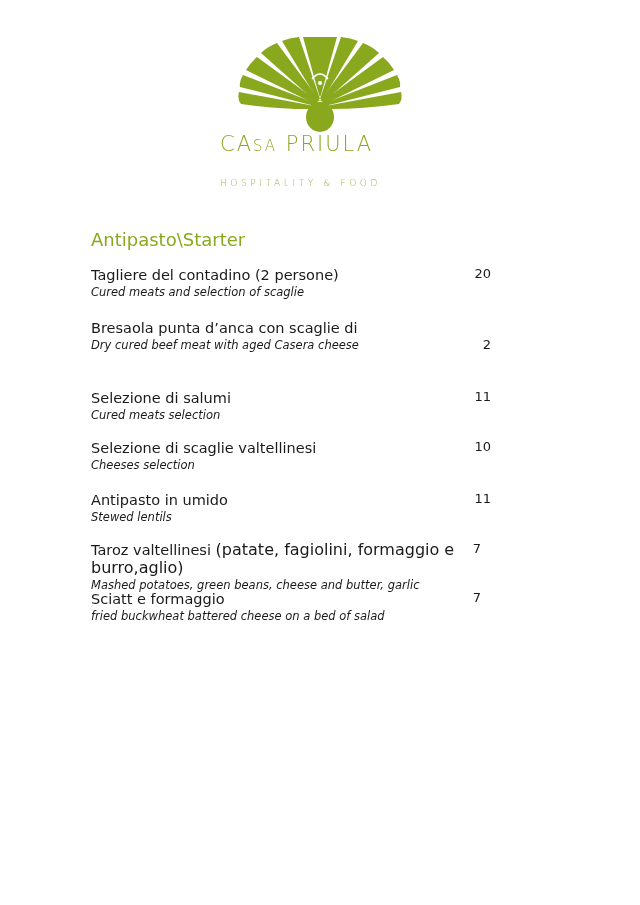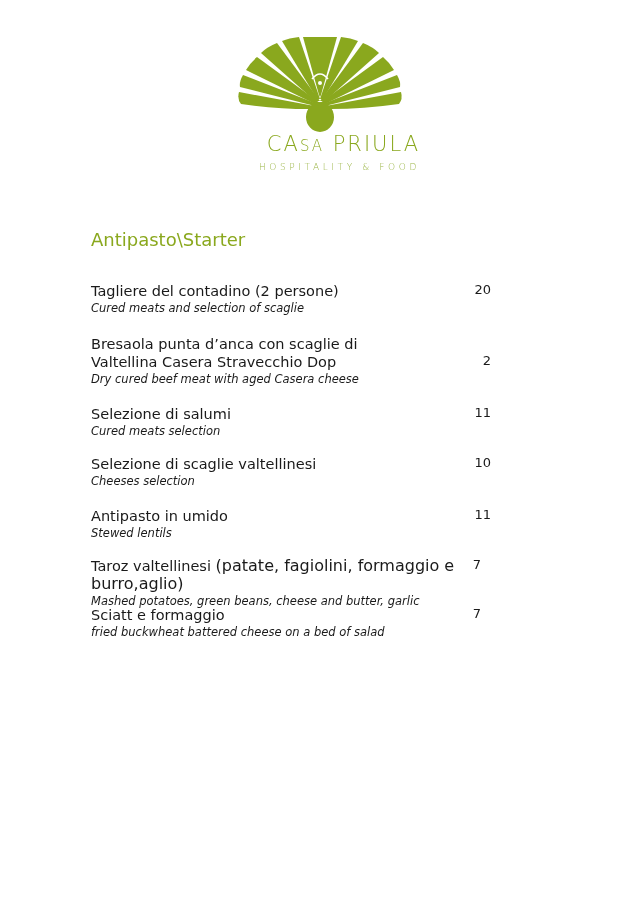--- a/index.html
+++ b/index.html
@@ -1,25 +1,25 @@
 <!DOCTYPE html>
 <html><head>
 <meta charset="utf-8">
 <style>
   html, body { margin:0; padding:0; background:#ffffff; }
   body { width:640px; height:905px; position:relative; overflow:hidden;
          font-family:"DejaVu Sans", "Liberation Sans", sans-serif; color:#1a1a1a; }
   .logo { position:absolute; left:237px; top:37px; width:166px; height:95px; }
-  .brand { position:absolute; left:220px; top:132px; width:200px; text-align:right;
+  .brand { position:absolute; left:220px; top:132px; width:200px; text-align:left;
            color:#8aa81e; font-family:"DejaVu Sans", sans-serif; font-weight:300; }
   .brand-name { font-size:21px; letter-spacing:2px; line-height:24px; }
   .brand-name .sm { font-size:15px; }
-  .brand-tag { font-size:9px; letter-spacing:3.6px; color:#9bb545; margin-top:4px; }
+  .brand-tag { font-size:9px; letter-spacing:3.6px; color:#9bb545; margin-top:20px; }
   .section-title { position:absolute; left:91px; top:229px; font-size:18px; color:#8aa81e; }
-  .item { position:absolute; left:91px; width:400px;margin-top:16px; }
+  .item { position:absolute; left:91px; width:400px; }
   .item .name { font-size:14.5px; line-height:18px; }
   .item .name .note { font-size:16px; }
   .item .desc { font-size:11.5px; font-style:italic; line-height:15px; margin-top:1px; }
   .item .price { position:absolute; right:0; font-size:13px; }
 </style>
 </head>
 <body>
 
 <svg class="logo" viewBox="0 0 166 95">
   <g fill="#8aa81e">
@@ -49,21 +49,20 @@
 <div class="section-title">Antipasto\Starter</div>
 
 <div class="item" style="top:266px">
   <div class="name">Tagliere del contadino (2 persone)</div>
   <div class="desc">Cured meats and selection of scaglie</div>
   <div class="price" style="top:0">20</div>
 </div>
 
 <div class="item" style="top:319px">
   <div class="name">Bresaola punta d’anca con scaglie di</div>
-  <div class="name">Valtellina Casera Stravecchio Dop</div>
   <div class="desc">Dry cured beef meat with aged Casera cheese</div>
   <div class="price" style="top:18px">2</div>
 </div>
 
 <div class="item" style="top:389px">
   <div class="name">Selezione di salumi</div>
   <div class="desc">Cured meats selection</div>
   <div class="price" style="top:0">11</div>
 </div>
 

